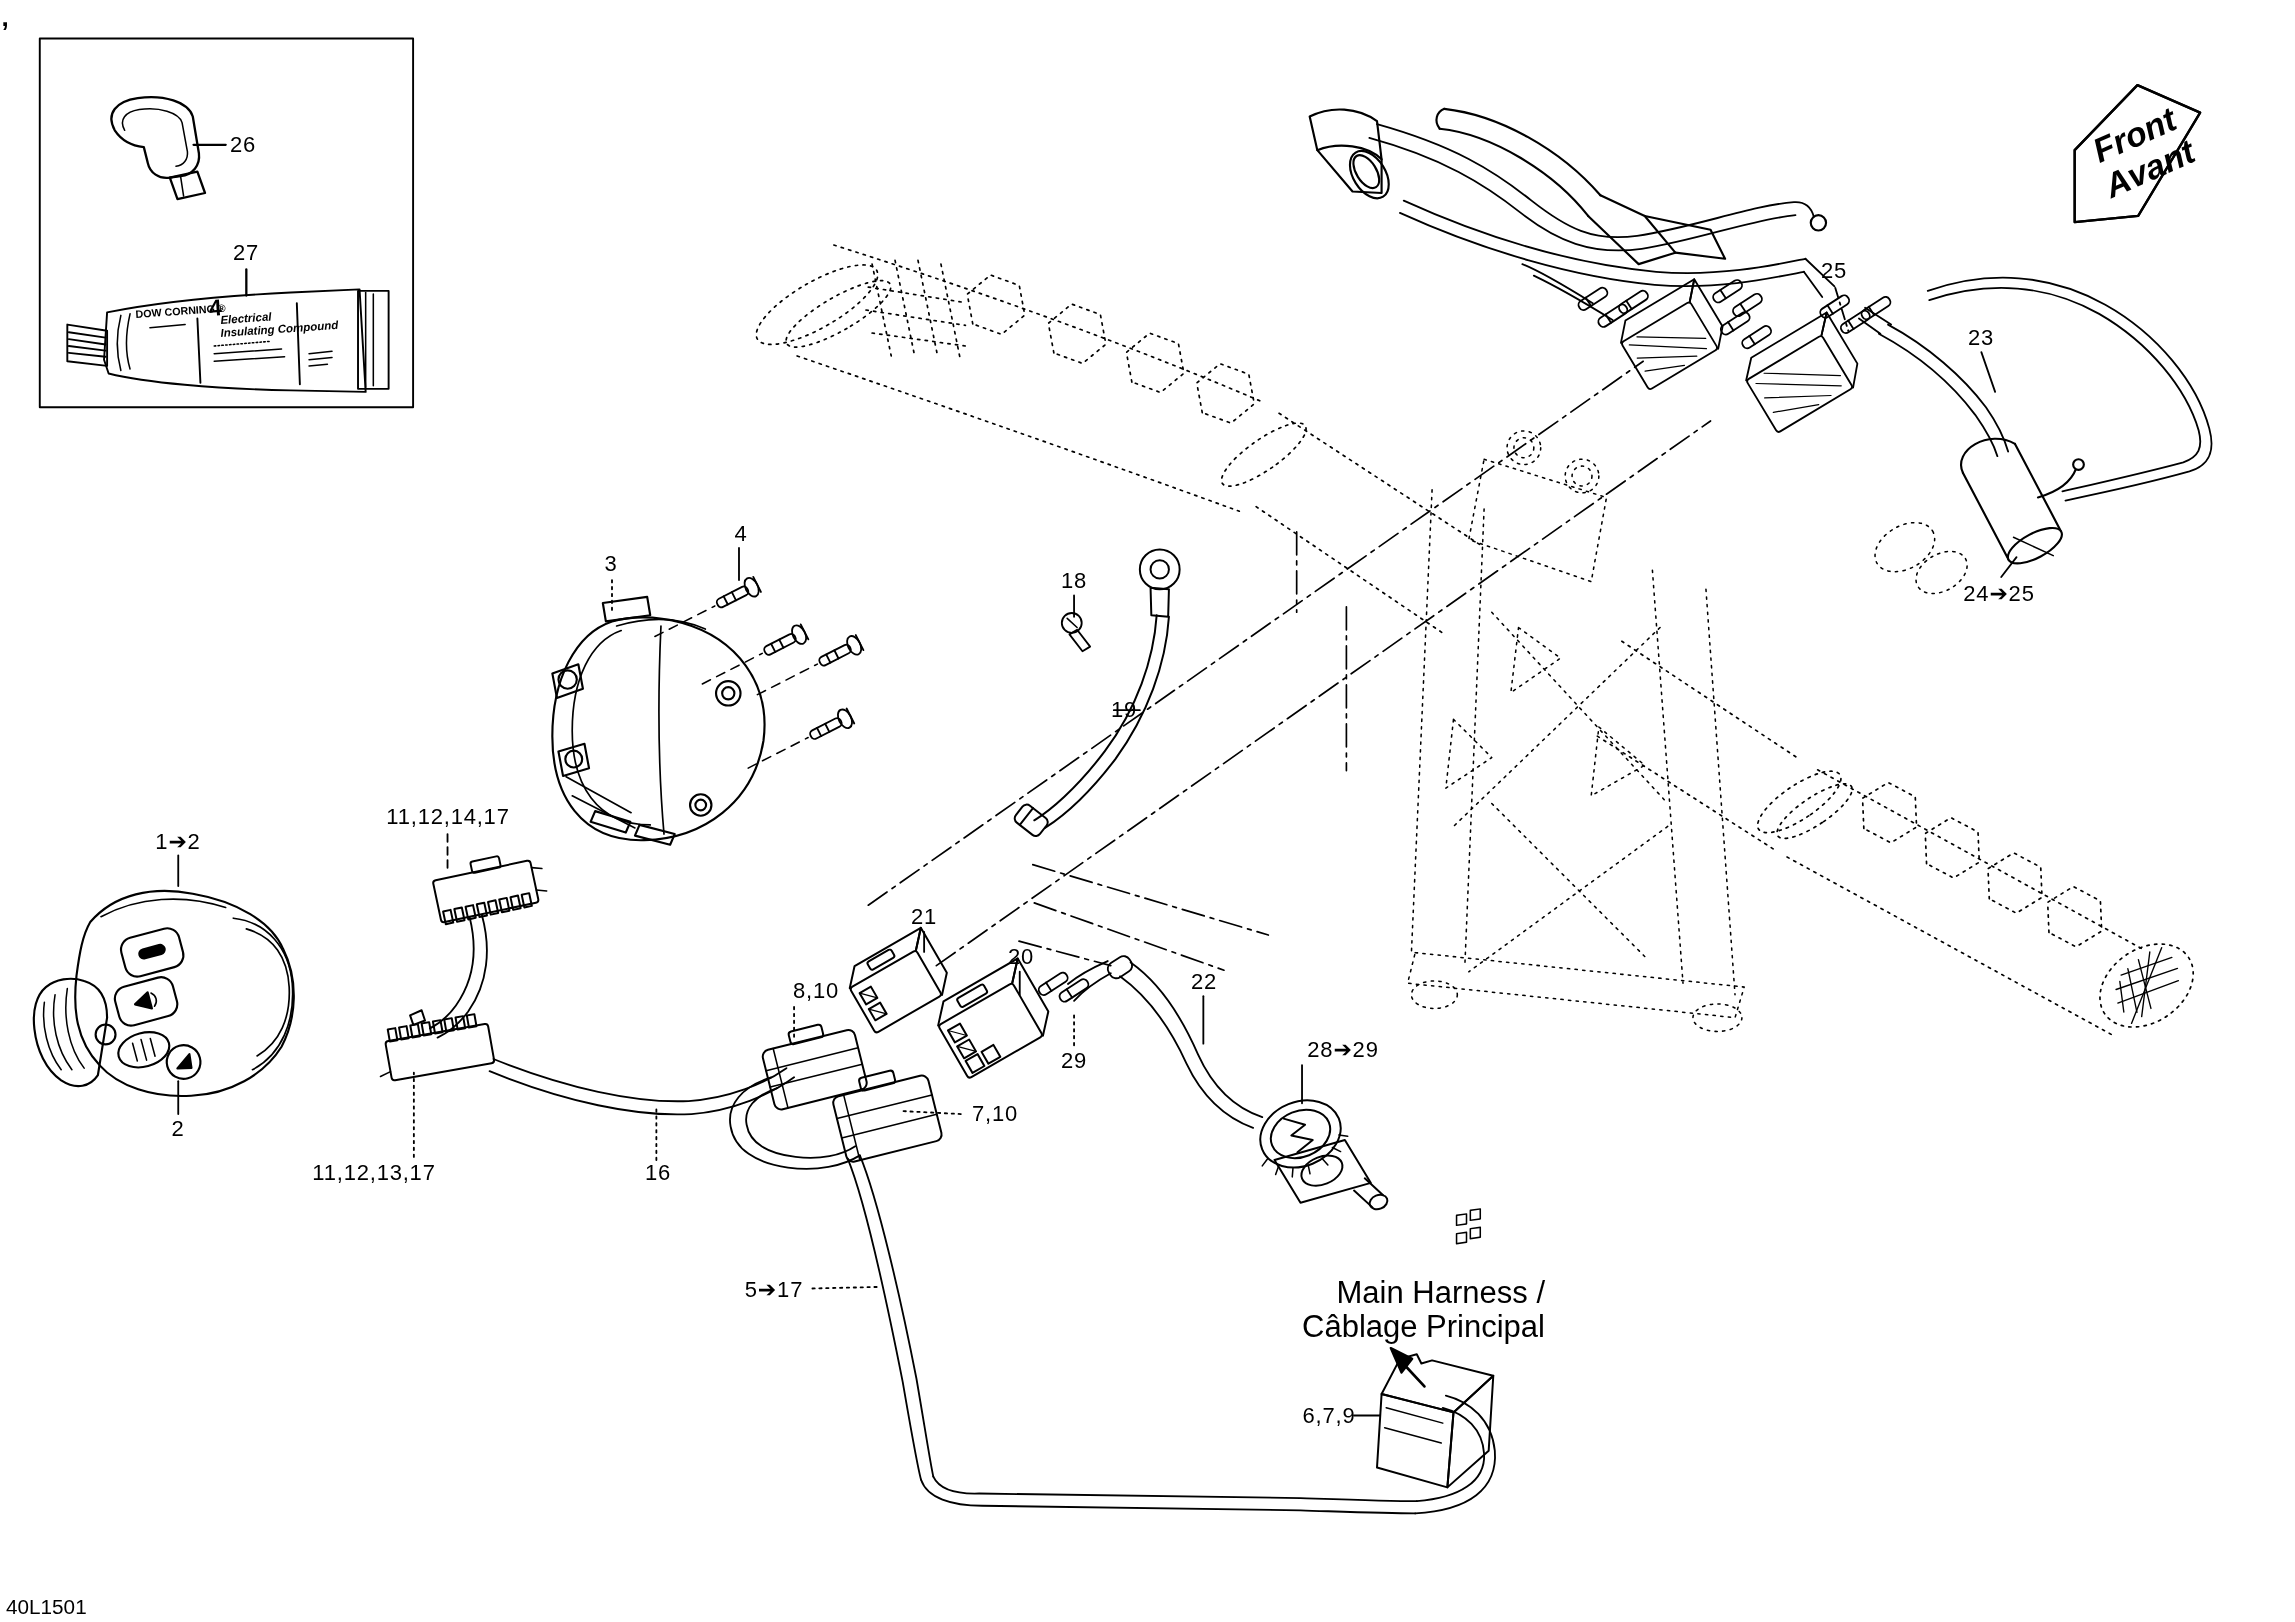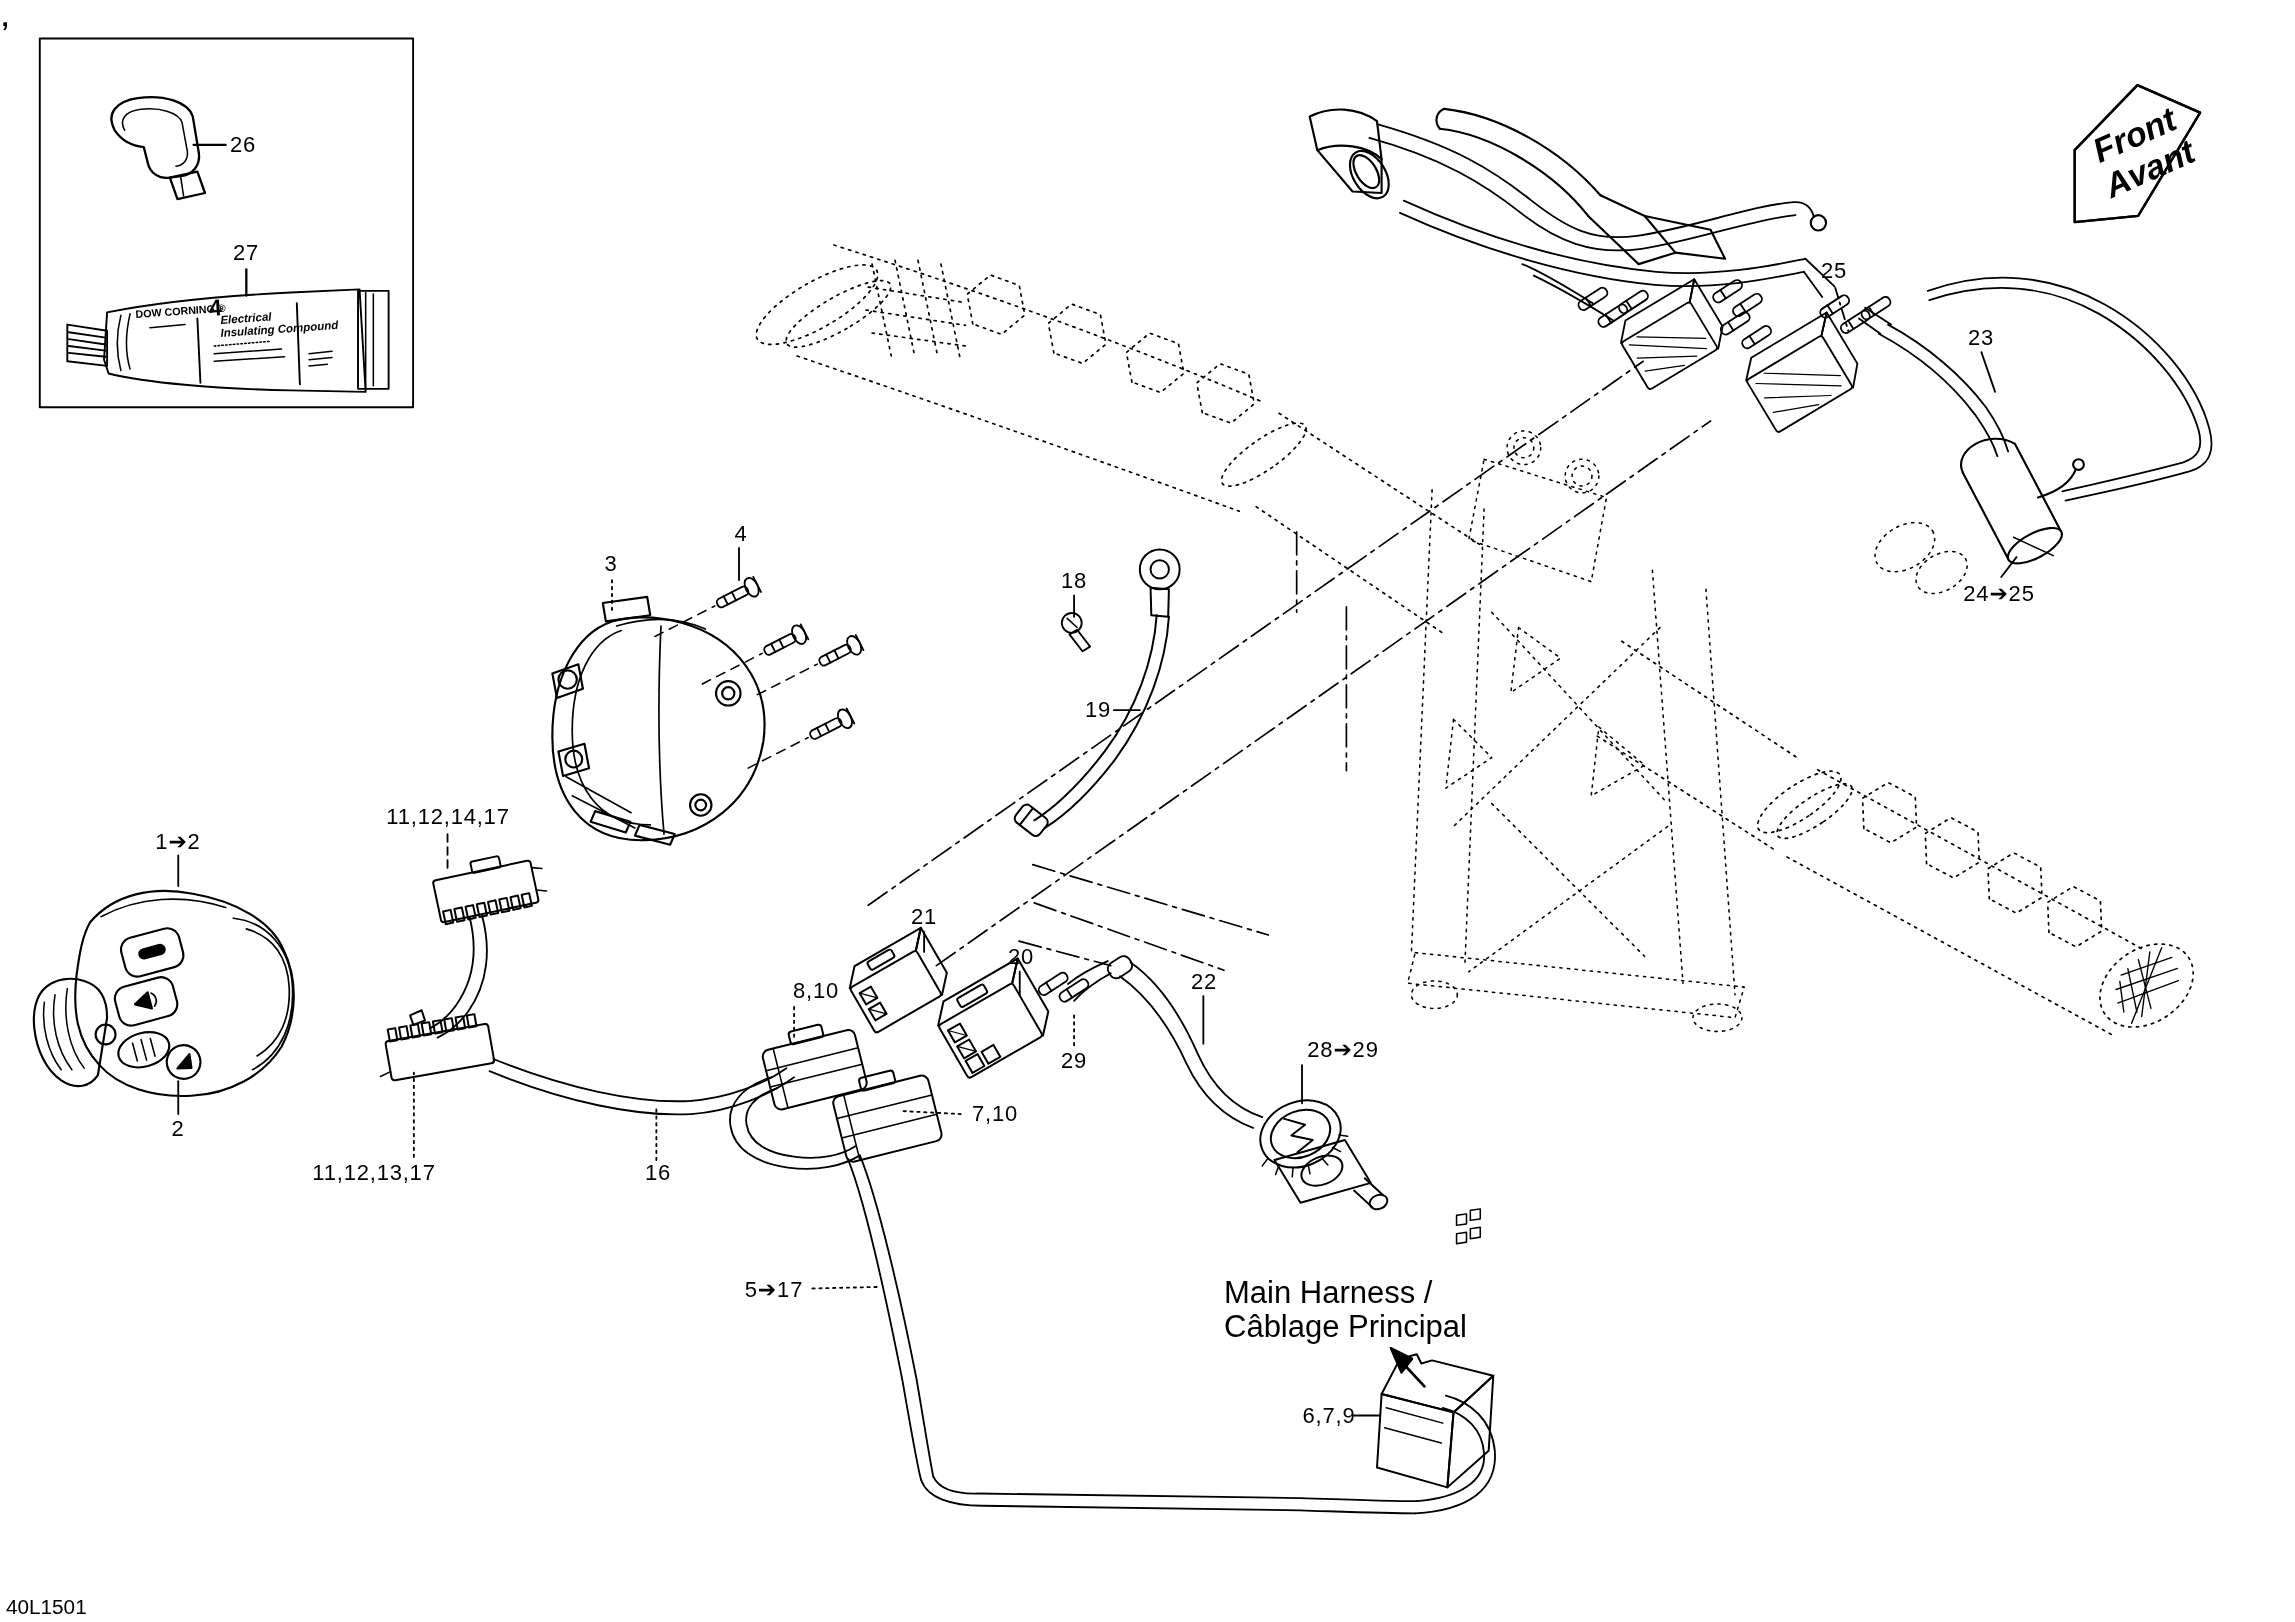--- a/index.html
+++ b/index.html
@@ -6,21 +6,21 @@
   body{width:2295px;height:1623px;position:relative;overflow:hidden;
        font-family:"Liberation Sans",sans-serif;color:#000;}
   #art{position:absolute;left:0;top:0;}
   .txt{position:absolute;white-space:nowrap;}
   .callout{position:absolute;transform:translate(-50%,-50%);
            font-size:22px;letter-spacing:0.8px;color:#000;}
   #corner-mark{left:1.5px;top:1.5px;font-size:26px;font-weight:700;}
   #front-avant{left:2077px;top:115px;width:130px;text-align:center;
                font-size:34px;font-weight:700;font-style:italic;
                transform:rotate(-24deg);line-height:1.08;}
-  #main-harness{left:1224px;top:1276px;width:321px;text-align:left;
+  #main-harness{left:1224px;top:1276px;width:321px;text-align:right;
                 font-size:31px;line-height:1.1;}
   #drawing-code{left:6.1px;top:1595px;font-size:20.7px;}
   .tube-txt{transform-origin:left top;}
   #tube-brand{left:135px;top:308px;font-size:10.7px;font-weight:700;transform:rotate(-4deg);}
   #tube-num{left:208px;top:295px;font-size:23px;font-weight:700;transform:rotate(-4deg);}
   #tube-l1{left:220px;top:314px;font-size:11.5px;font-weight:700;font-style:italic;transform:rotate(-4deg);}
   #tube-l2{left:220px;top:327px;font-size:11.5px;font-weight:700;font-style:italic;transform:rotate(-4deg);}
 </style>
 </head>
 <body>
@@ -583,21 +583,21 @@
 
 <div class="txt" id="drawing-code">40L1501</div>
 
 <div id="callout-layer">
     <div class="callout" style="left: 243px; top: 145px;">26</div>
     <div class="callout" style="left: 246px; top: 253px;">27</div>
     <div class="callout" style="left: 1834px; top: 271px;">25</div>
     <div class="callout" style="left: 1981px; top: 338px;">23</div>
     <div class="callout" style="left: 1999px; top: 594px;">24➔25</div>
     <div class="callout" style="left: 1074px; top: 581px;">18</div>
-    <div class="callout" style="left: 1098px; top: 710px;">19</div>
+    <div class="callout" style="left: 1124px; top: 710px;">19</div>
     <div class="callout" style="left: 741px; top: 534px;">4</div>
     <div class="callout" style="left: 611px; top: 564px;">3</div>
     <div class="callout" style="left: 448px; top: 817px;">11,12,14,17</div>
     <div class="callout" style="left: 178px; top: 842px;">1➔2</div>
     <div class="callout" style="left: 178px; top: 1129px;">2</div>
     <div class="callout" style="left: 374px; top: 1173px;">11,12,13,17</div>
     <div class="callout" style="left: 658px; top: 1173px;">16</div>
     <div class="callout" style="left: 792px; top: 991px; margin-left: 24px;">8,10</div>
     <div class="callout" style="left: 924px; top: 917px;">21</div>
     <div class="callout" style="left: 1021px; top: 957px; text-align: right;">20</div>

